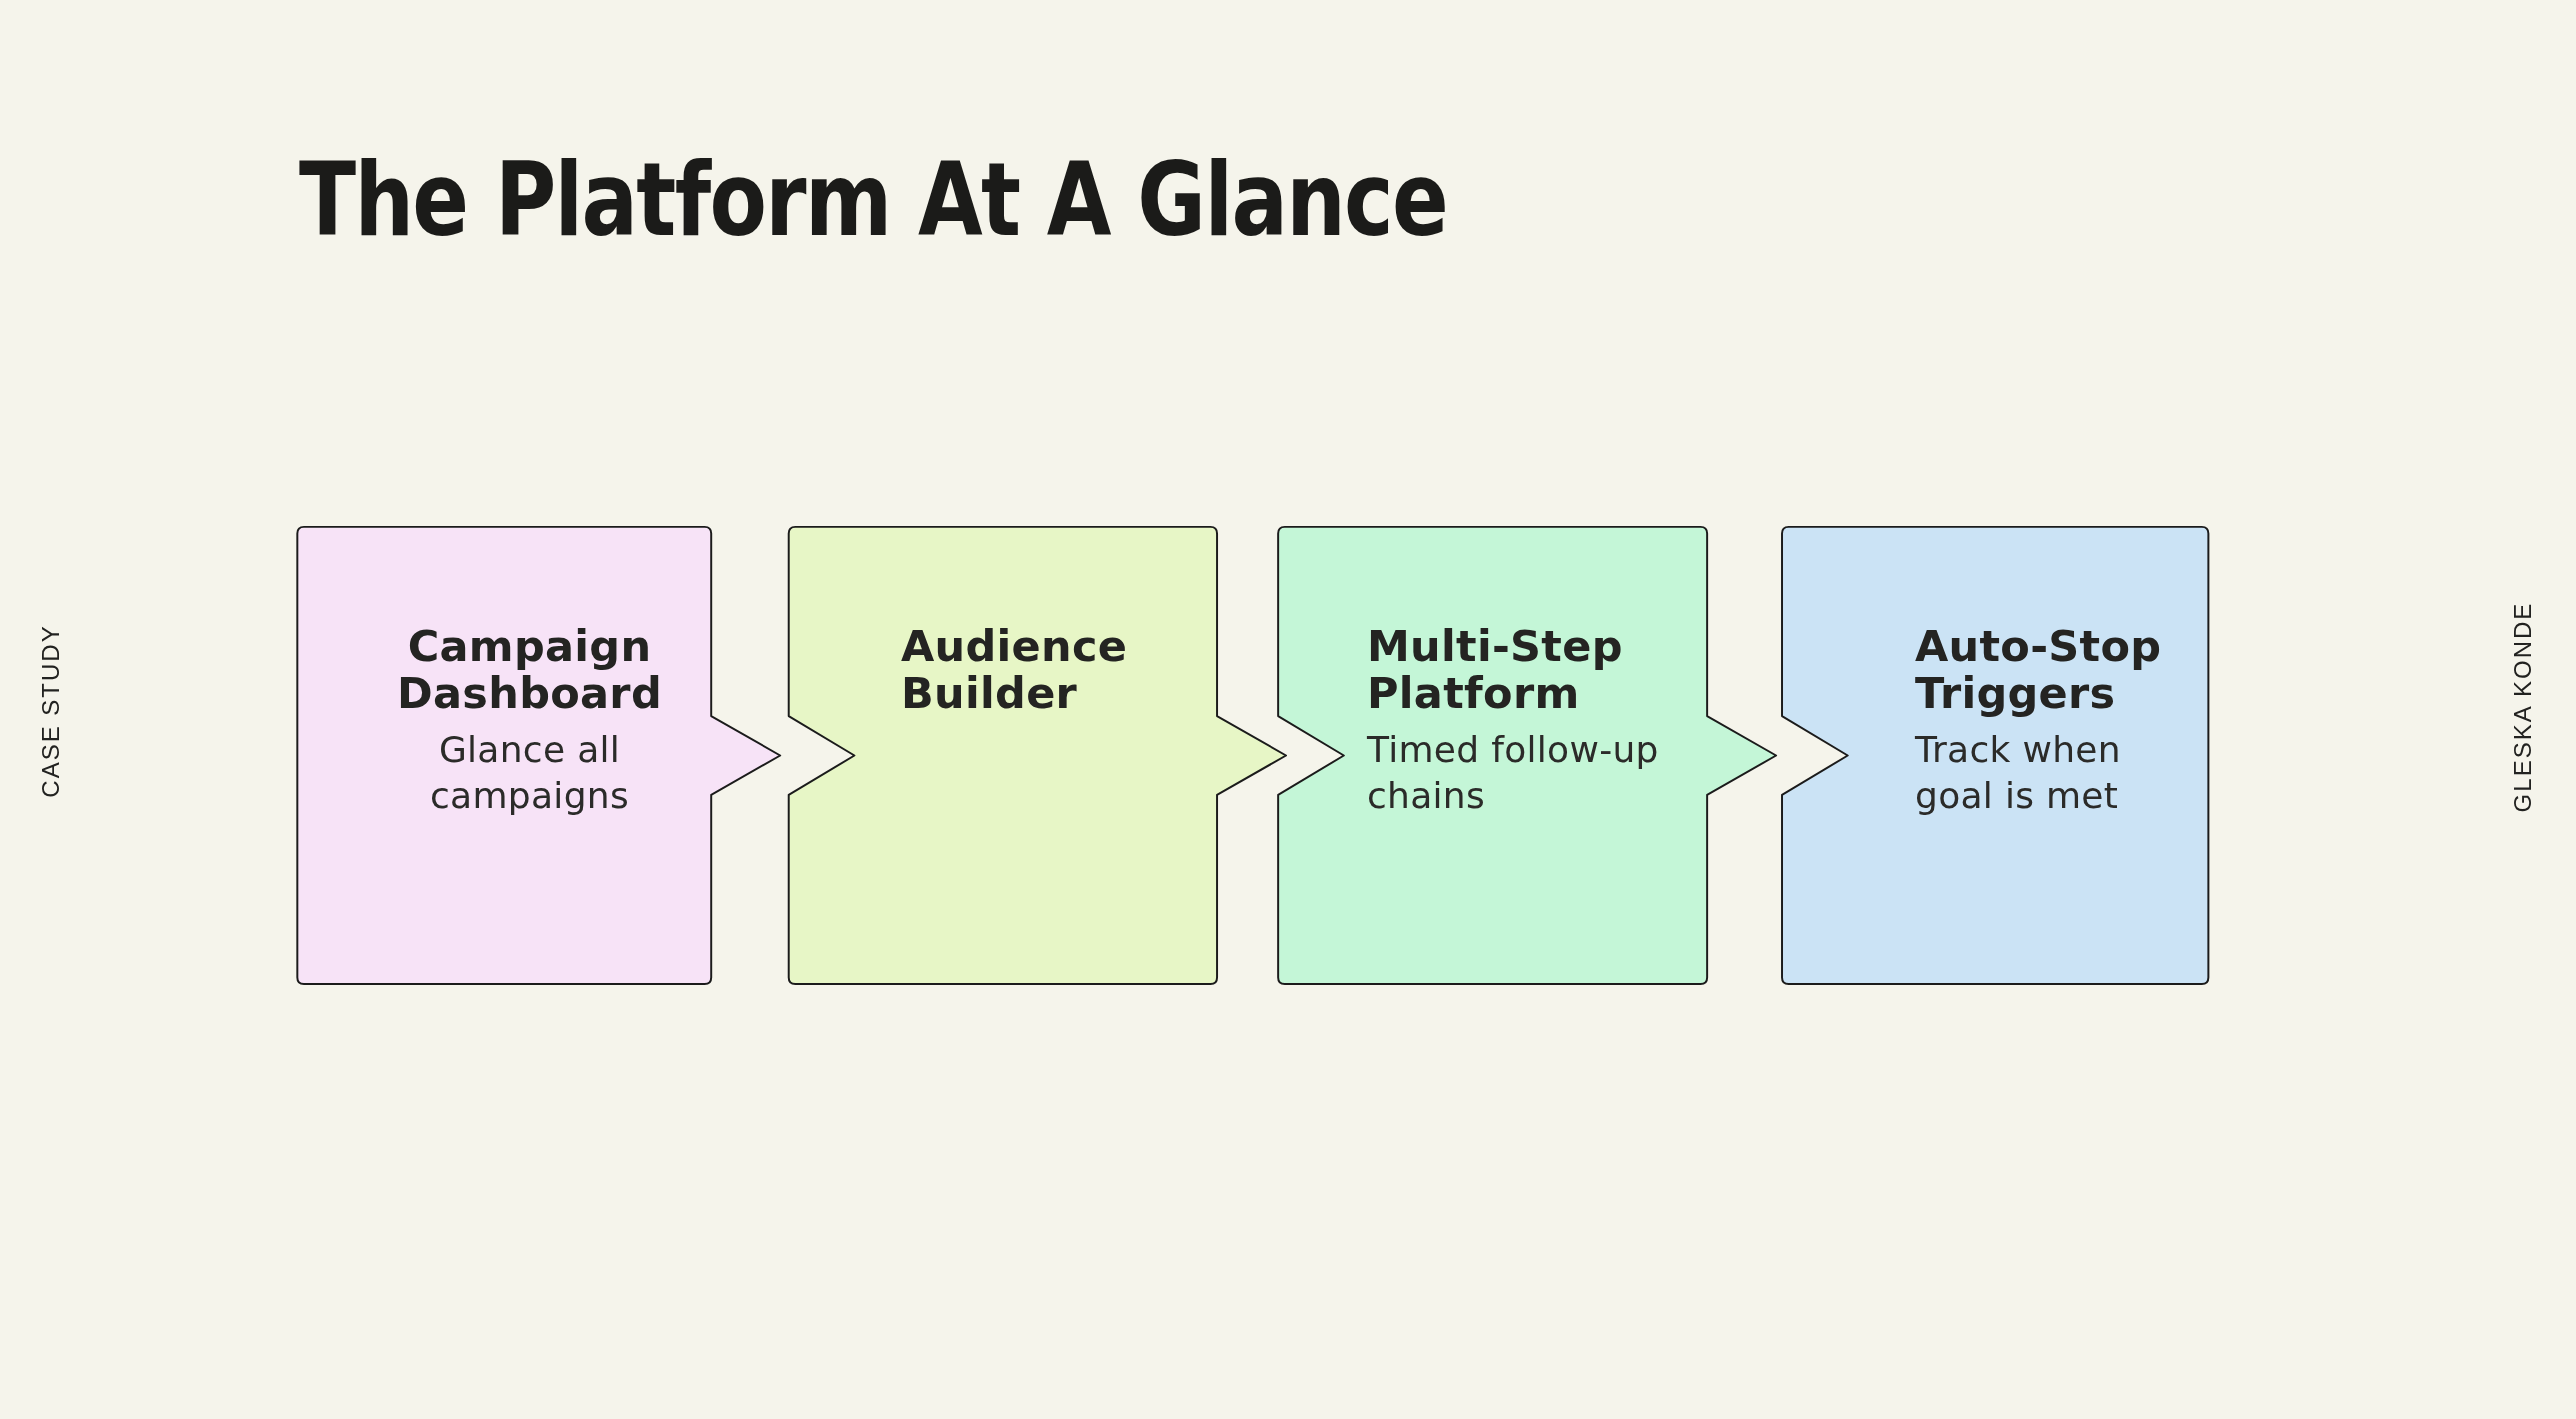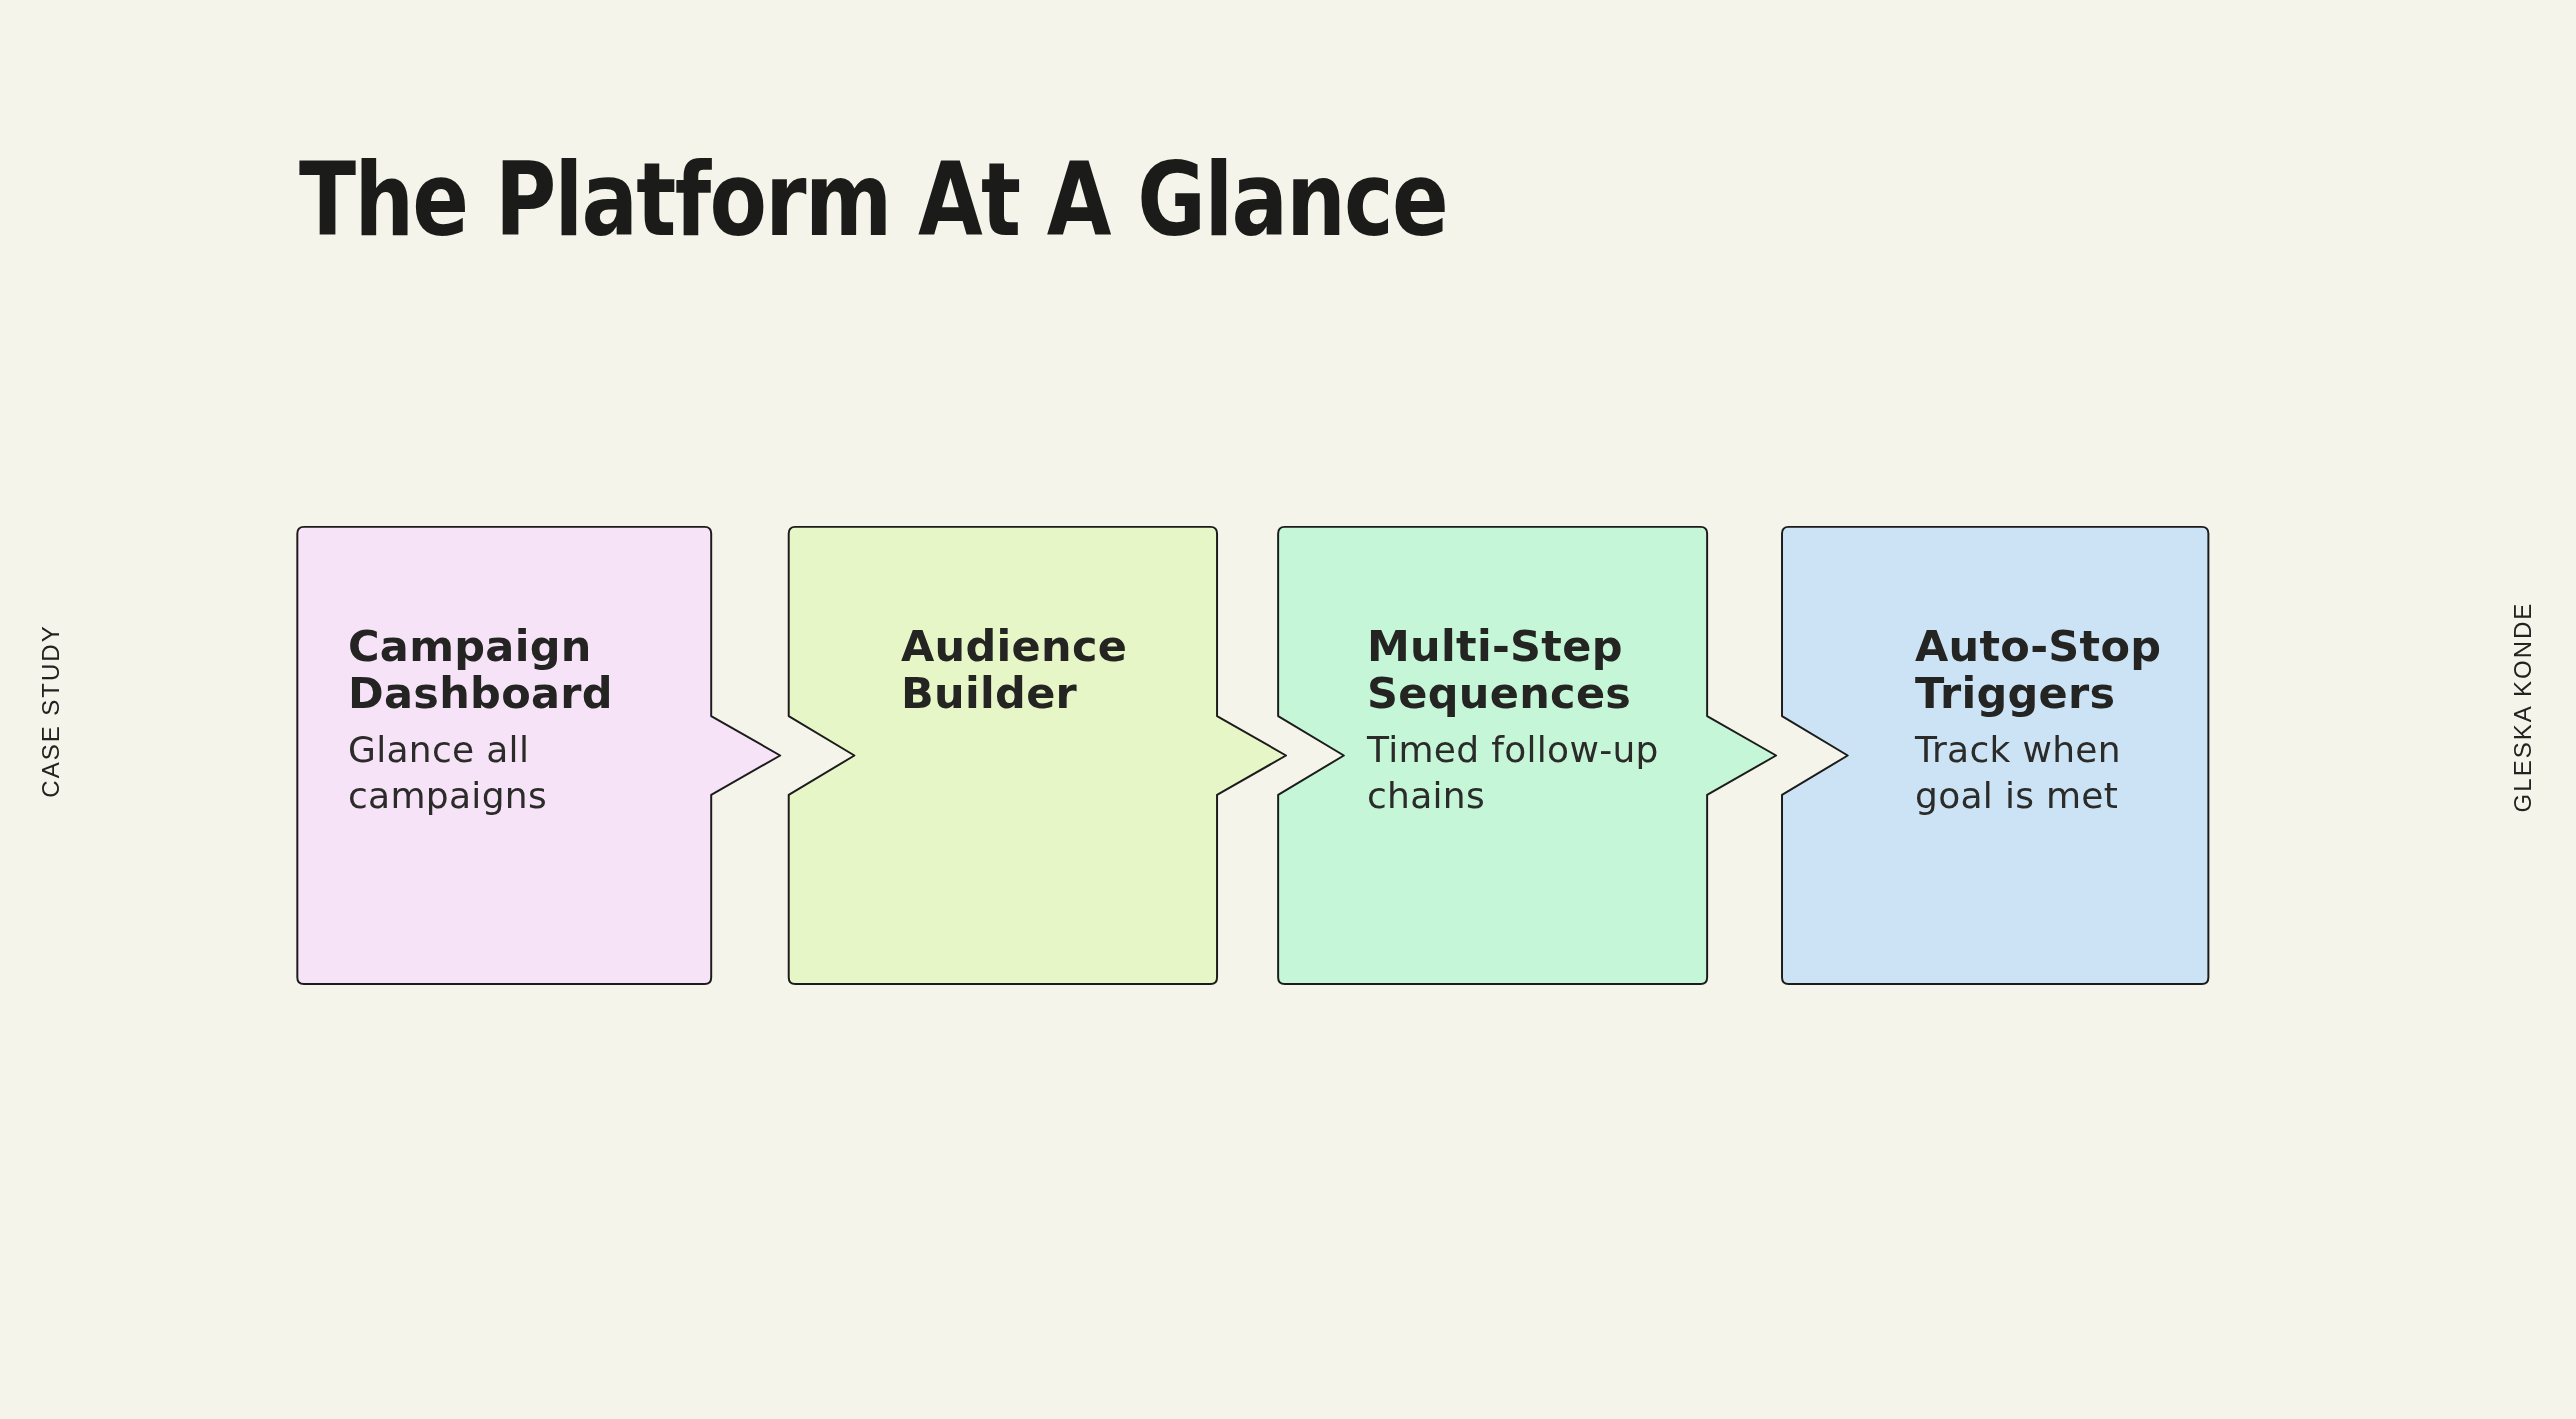--- a/index.html
+++ b/index.html
@@ -74,33 +74,33 @@
 <div class="page-title">The Platform At A Glance</div>
 
 <svg class="flow-svg" viewBox="0 0 3920 2160" id="flow-svg">
     <path d="M 462 802 L 1072 802 Q 1082 802 1082 812 L 1082 1090 L 1187 1150 L 1082 1210 L 1082 1488 Q 1082 1498 1072 1498 L 462 1498 Q 452 1498 452 1488 L 452 812 Q 452 802 462 802 Z" fill="#F7E3F7" stroke="#1B1B1B" stroke-width="3" stroke-linejoin="round"></path>
     <path d="M 1210 802 L 1842 802 Q 1852 802 1852 812 L 1852 1090 L 1957 1150 L 1852 1210 L 1852 1488 Q 1852 1498 1842 1498 L 1210 1498 Q 1200 1498 1200 1488 L 1200 1210 L 1300 1150 L 1200 1090 L 1200 812 Q 1200 802 1210 802 Z" fill="#E7F6C6" stroke="#1B1B1B" stroke-width="3" stroke-linejoin="round"></path>
     <path d="M 1955 802 L 2588 802 Q 2598 802 2598 812 L 2598 1090 L 2703 1150 L 2598 1210 L 2598 1488 Q 2598 1498 2588 1498 L 1955 1498 Q 1945 1498 1945 1488 L 1945 1210 L 2045 1150 L 1945 1090 L 1945 812 Q 1945 802 1955 802 Z" fill="#C4F6D7" stroke="#1B1B1B" stroke-width="3" stroke-linejoin="round"></path>
     <path d="M 2722 802 L 3351 802 Q 3361 802 3361 812 L 3361 1488 Q 3361 1498 3351 1498 L 2722 1498 Q 2712 1498 2712 1488 L 2712 1210 L 2812 1150 L 2712 1090 L 2712 812 Q 2712 802 2722 802 Z" fill="#CBE3F5" stroke="#1B1B1B" stroke-width="3" stroke-linejoin="round"></path>
   </svg>
 
 <div id="steps-layer">
-    <div class="step-text" style="left: 348px; width: 341px;">
+    <div class="step-text" style="left: 359px; width: 341px; text-align: center;">
       <div class="step-title">Campaign
 Dashboard</div>
       <div class="step-desc">Glance all
 campaigns</div>
     </div>
     <div class="step-text" style="left: 877px; width: 327px; margin-left: 24px;">
       <div class="step-title">Audience
 Builder</div>
     </div>
     <div class="step-text" style="left: 1367px; width: 327px;">
       <div class="step-title">Multi-Step
-Sequences</div>
+Platform</div>
       <div class="step-desc">Timed follow-up
 chains</div>
     </div>
     <div class="step-text" style="left: 1871px; width: 325px; margin-left: 44px;">
       <div class="step-title">Auto-Stop
 Triggers</div>
       <div class="step-desc">Track when
 goal is met</div>
     </div>
   </div>

